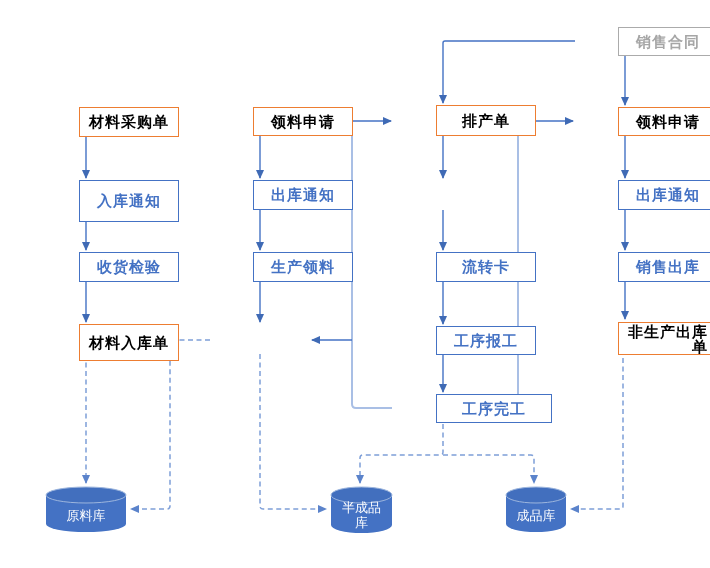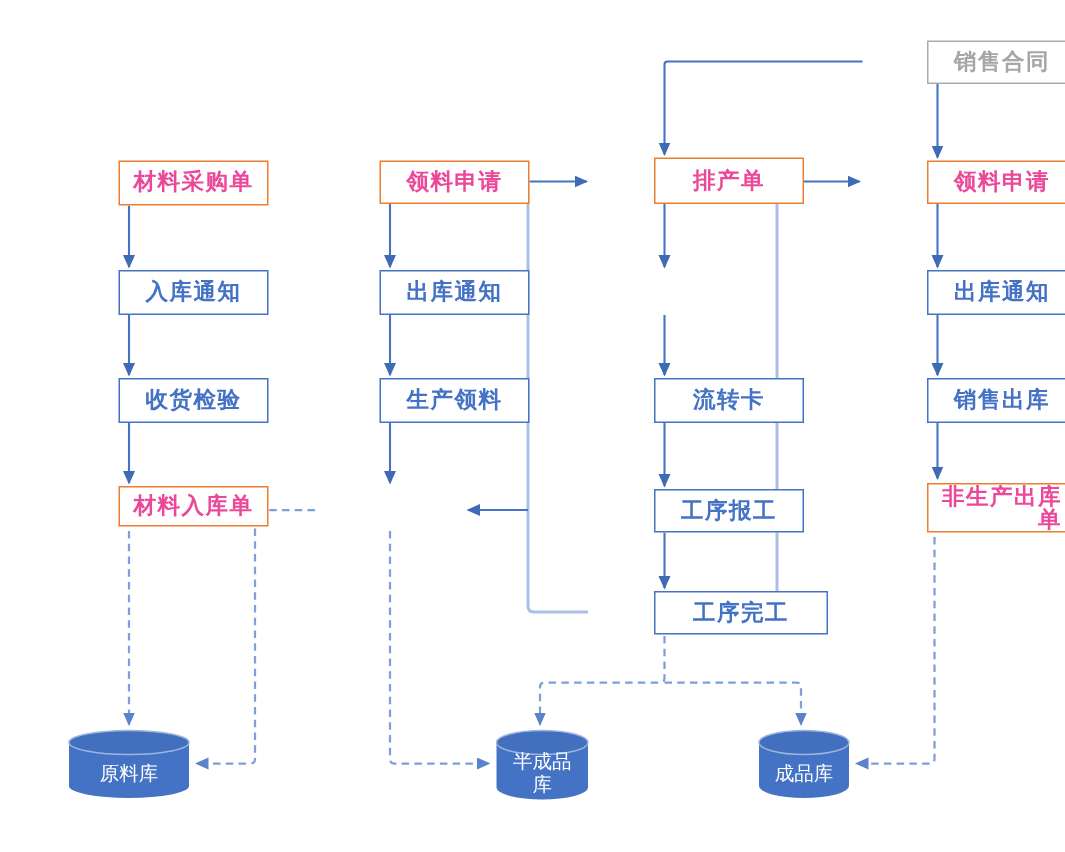--- a/index.html
+++ b/index.html
@@ -8,21 +8,21 @@
     font-family:"Liberation Sans","DejaVu Sans",sans-serif;
   }
   .wires{position:absolute;left:0;top:0;pointer-events:none;}
   .node{
     position:absolute;display:flex;align-items:center;justify-content:center;
     background:#fff;box-sizing:border-box;text-align:right;
     font-size:15px;font-weight:bold;letter-spacing:1px;line-height:16px;
     white-space:pre-line;
     margin-left:43px;
   }
-  .node.orange{border:1.6px solid #ED7D31;color:#ec4899;}
+  .node.orange{border:1.6px solid #ED7D31;color:#000000;}
   .node.blue{border:1.4px solid #4472C4;color:#4472C4;}
   .node.gray{border:1.2px solid #ABABAB;color:#A6A6A6;}
   .cylinder{position:absolute;}
   .cylinder svg{position:absolute;left:0;top:0;}
   .cyl-label{
     position:absolute;left:0;right:0;top:12px;bottom:0;
     display:flex;align-items:center;justify-content:center;
     color:#fff;font-size:13px;line-height:15px;text-align:center;white-space:pre-line;
   }
 </style>
@@ -85,27 +85,27 @@
     </g>
   </svg>
 
   <div class="node gray" style="left:575px;top:27px;width:100px;height:29px">
     <span>销售合同</span>
   </div>
 
   <div class="node orange" style="left:36px;top:107px;width:100px;height:30px">
     <span>材料采购单</span>
   </div>
-  <div class="node blue" style="left:36px;top:180px;width:100px;height:30px">
+  <div class="node blue" style="left:36px;top:180px;width:100px;height:42px">
     <span>入库通知</span>
   </div>
   <div class="node blue" style="left:36px;top:252px;width:100px;height:30px">
     <span>收货检验</span>
   </div>
-  <div class="node orange" style="left:36px;top:324px;width:100px;height:27px">
+  <div class="node orange" style="left:36px;top:324px;width:100px;height:37px">
     <span>材料入库单</span>
   </div>
 
   <div class="node orange" style="left:210px;top:107px;width:100px;height:29px">
     <span>领料申请</span>
   </div>
   <div class="node blue" style="left:210px;top:180px;width:100px;height:30px">
     <span>出库通知</span>
   </div>
   <div class="node blue" style="left:210px;top:252px;width:100px;height:30px">

